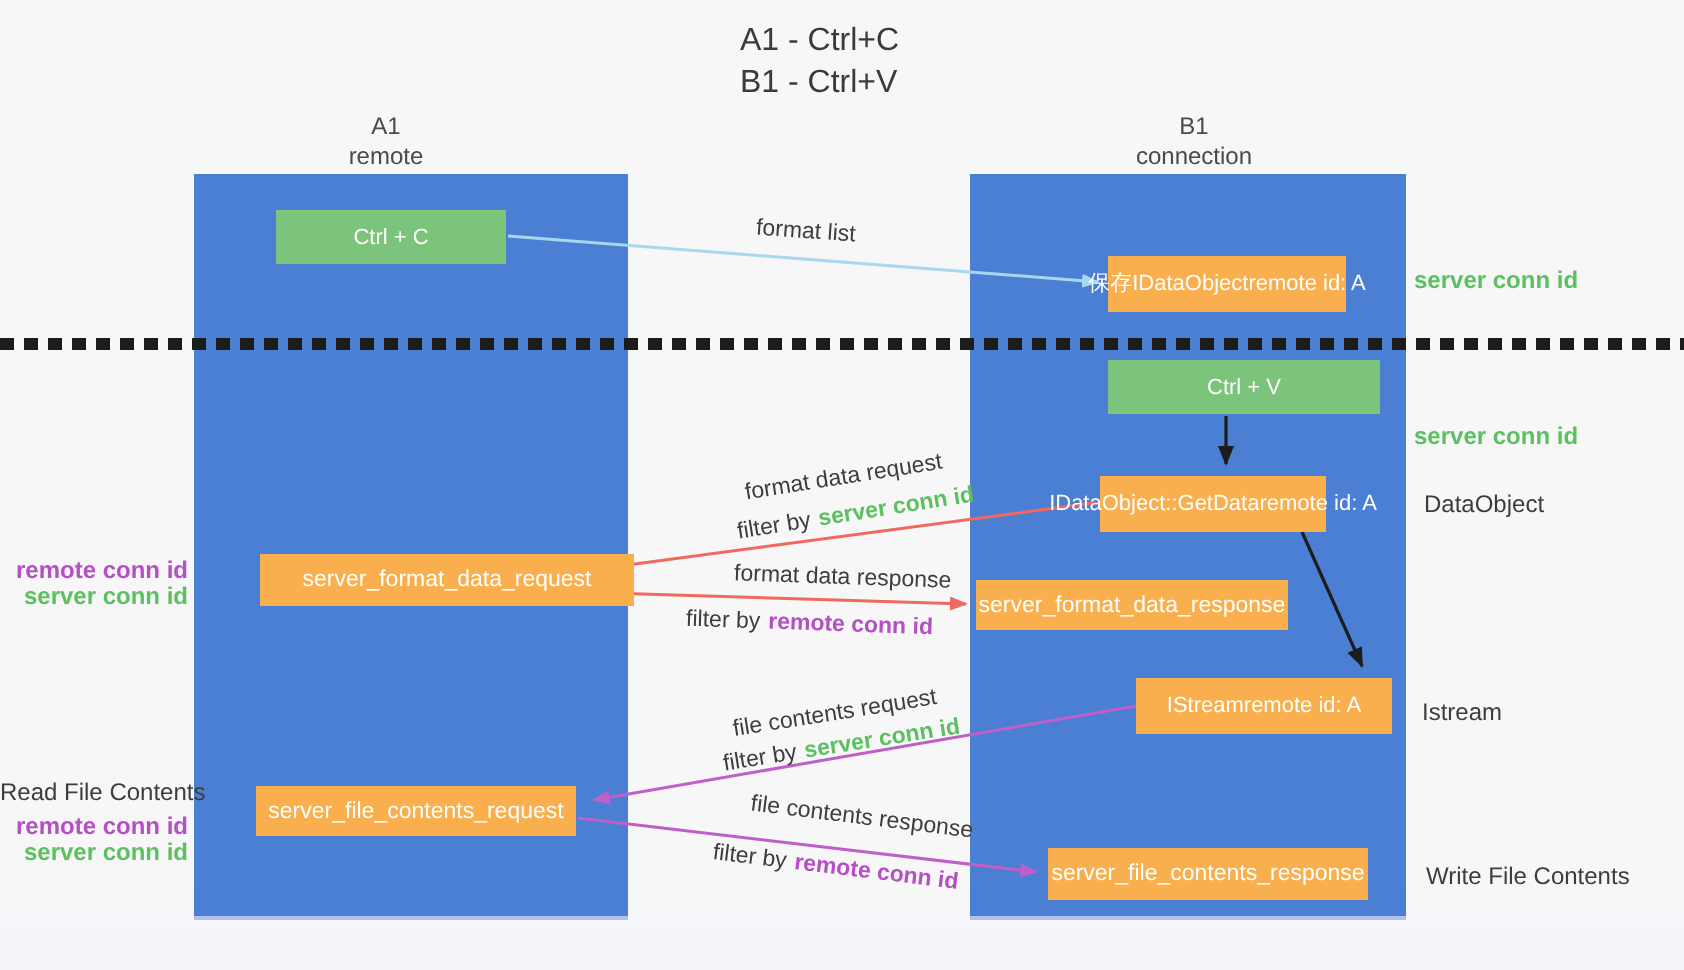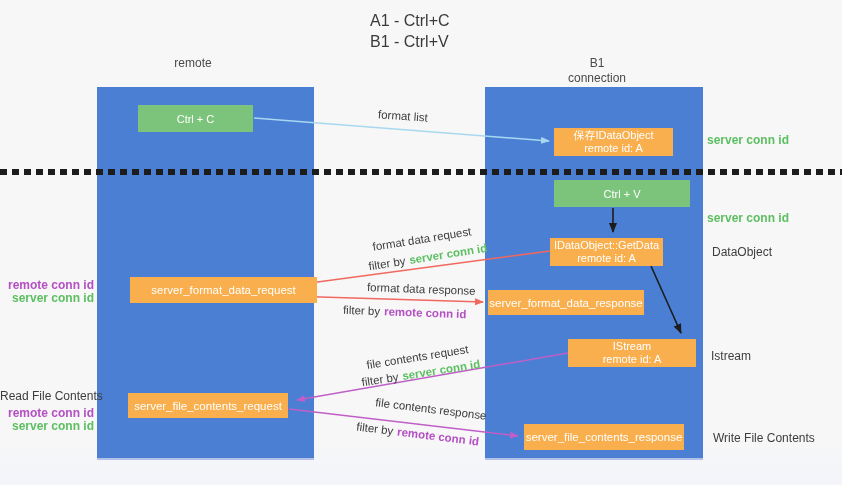--- a/index.html
+++ b/index.html
@@ -12,21 +12,21 @@
   html,body{width:842px;height:485px}
   body{font-family:"Liberation Sans","DejaVu Sans",sans-serif;background:var(--bg);overflow:hidden}
   .canvas{position:relative;width:842px;height:485px;background:linear-gradient(180deg,#f7f7f7 0%,#f7f7f7 90%,#f3f5fb 100%)}
   .abs{position:absolute}
   .lane{background:var(--column-blue);border-bottom:2px solid var(--column-edge)}
   .lane-header{font-size:12px;color:#4a4a4a;text-align:center;line-height:15px}
   .title{font-size:16px;color:#3a3a3a;line-height:21px;white-space:nowrap}
   .dotted{background:repeating-linear-gradient(90deg,var(--arrow-black) 0 7px,transparent 7px 12px)}
   .box{display:flex;align-items:center;justify-content:center;color:#fff;white-space:nowrap}
   .green-box{background:var(--box-green);font-size:11px}
-  .orange-box{background:var(--box-orange);font-size:11px;line-height:13px;flex-direction:column}
+  .orange-box{background:var(--box-orange);font-size:11px;line-height:13px;flex-direction:row}
   .orange-pill{background:var(--box-orange);font-size:11.5px}
   .edge-label{font-size:11.5px;color:var(--text-dark);white-space:nowrap}
   .side{font-size:12px;color:var(--text-dark);white-space:nowrap}
   .g{color:var(--text-green);font-weight:bold}
   .p{color:var(--text-purple);font-weight:bold}
   .bold12{font-size:12px;font-weight:bold;line-height:13px}
   .r4{transform:rotate(4deg)} .r2{transform:rotate(2deg)} .r7{transform:rotate(7deg)}
   .rn9{transform:rotate(-9deg)}
   .right-col{text-align:right;line-height:13px}
   svg.arrows{position:absolute;left:0;top:0;pointer-events:none}
@@ -42,20 +42,21 @@
 <body>
 
 <div class="canvas">
 
   <div class="abs title" style="left:370px;top:10px">
     <div>A1 - Ctrl+C</div>
     <div>B1 - Ctrl+V</div>
   </div>
 
   <div class="abs lane-header" style="left:123px;top:56px;width:140px">
+    <div>A1</div>
     <div>remote</div>
   </div>
   <div class="abs lane-header" style="left:527px;top:56px;width:140px">
     <div>B1</div>
     <div>connection</div>
   </div>
 
   <div class="abs lane" style="left:97px;top:87px;width:217px;height:373px"></div>
   <div class="abs lane" style="left:485px;top:87px;width:218px;height:373px"></div>
 

